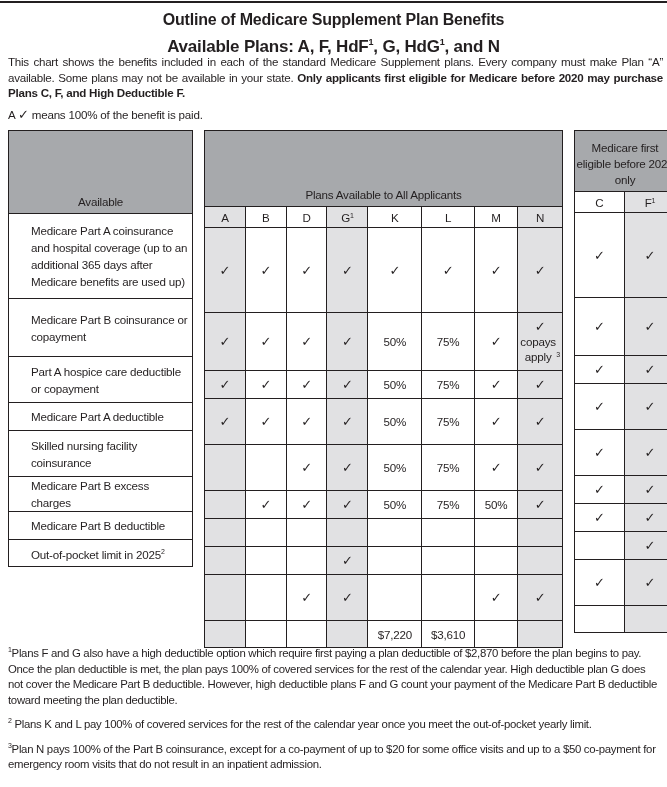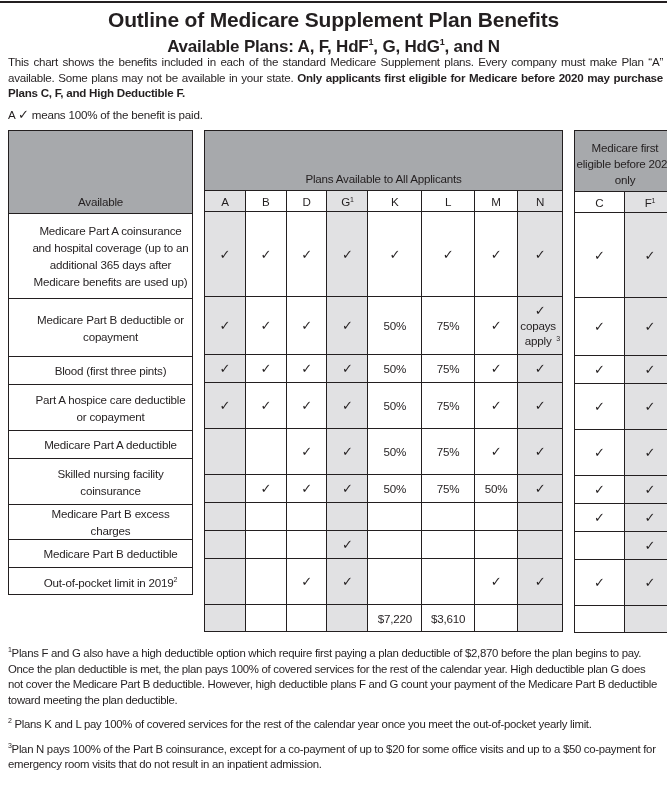--- a/index.html
+++ b/index.html
@@ -1,34 +1,34 @@
 <!DOCTYPE html>
 <html><head>
 <meta charset="utf-8">
 <style>
   * { box-sizing: border-box; margin: 0; padding: 0; }
   html, body { width: 667px; height: 787px; background: #ffffff; overflow: hidden; }
   body { font-family: "Liberation Sans", sans-serif; color: #231f20; position: relative; }
   .topline { position: absolute; left: 0; top: 1px; width: 667px; height: 2px; background: #231f20; }
-  .title { position: absolute; top: 8px; left: 0; width: 667px; text-align: center; font-weight: bold; font-size: 21px; letter-spacing: -0.2px; line-height: 24px; }
+  .title { position: absolute; top: 8px; left: 0; width: 667px; text-align: center; font-weight: bold; font-size: 16px; letter-spacing: -0.2px; line-height: 24px; }
   .subtitle { position: absolute; top: 31px; left: 0; width: 667px; text-align: center; font-weight: bold; font-size: 17px; line-height: 22px; letter-spacing: -0.2px; }
   .subtitle sup { font-size: 9px; vertical-align: 7px; }
   .intro { position: absolute; top: 54px; left: 8px; width: 655px; font-size: 11.6px; line-height: 15.5px; text-align: justify; letter-spacing: -0.25px; }
   .intro b { font-weight: bold; }
   .legend { position: absolute; top: 107px; left: 8px; font-size: 11.6px; letter-spacing: -0.2px; }
 
   table.tbl { position: absolute; border-collapse: collapse; font-size: 11.6px; letter-spacing: -0.2px; }
   table.tbl td, table.tbl th { border: 1.4px solid #231f20; }
   .hdr { background: #a7a9ac; font-weight: normal; vertical-align: bottom; text-align: center; padding-bottom: 3px; line-height: 16px; }
   .shade { background: #e1e1e3; }
   .ltr { text-align: center; font-weight: normal; height: 21px; font-size: 11.6px; }
   .ltr sup { font-size: 7px; vertical-align: 4px; }
   .cell { text-align: center; vertical-align: middle; font-size: 11.6px; line-height: 15px; }
   .chk { font-size: 13px; }
-  .ben { text-align: center; padding-left: 22px; padding-right: 2px; vertical-align: middle; line-height: 17px; }
+  .ben { text-align: left; padding-left: 22px; padding-right: 2px; vertical-align: middle; line-height: 17px; }
   .ben sup { font-size: 7px; vertical-align: 5px; }
   .cell sup { font-size: 7px; vertical-align: 4px; }
 
   #benefits-table { left: 8px; top: 130px; width: 185px; }
   #plans-table { left: 204px; top: 130px; width: 359px; }
   #pre2020-table { left: 574px; top: 130px; width: 102px; }
 
   .notes { position: absolute; left: 8px; top: 642px; width: 655px; font-size: 11.4px; line-height: 15.5px; letter-spacing: -0.3px; }
   .note { margin-bottom: 5px; }
   .note sup { font-size: 7px; vertical-align: 5px; }
@@ -49,60 +49,57 @@
   <thead>
     <tr>
         <th class="hdr" style="height:83px">Available</th>
       </tr>
   </thead>
   <tbody id="benefits-body">
       <tr>
         <td class="ben" style="height:85px"><span>Medicare Part A coinsurance and hospital coverage (up to an additional 365 days after Medicare benefits are used up)</span></td>
       </tr>
       <tr>
-        <td class="ben" style="height:58px"><span>Medicare Part B deductible or copayment</span></td>
-      </tr>
-      <tr>
-        <td class="ben" style="height:28px"><span>Blood (first three pints)</span></td>
+        <td class="ben" style="height:58px"><span>Medicare Part B coinsurance or copayment</span></td>
       </tr>
       <tr>
         <td class="ben" style="height:46px"><span>Part A hospice care deductible or copayment</span></td>
       </tr>
       <tr>
         <td class="ben" style="height:28px"><span>Medicare Part A deductible</span></td>
       </tr>
       <tr>
         <td class="ben" style="height:46px"><span>Skilled nursing facility coinsurance</span></td>
       </tr>
       <tr>
         <td class="ben" style="height:28px"><span>Medicare Part B excess charges</span></td>
       </tr>
       <tr>
         <td class="ben" style="height:28px"><span>Medicare Part B deductible</span></td>
       </tr>
       <tr>
-        <td class="ben" style="height:27px"><span>Out-of-pocket limit in 2019</span><sup>2</sup></td>
+        <td class="ben" style="height:27px"><span>Out-of-pocket limit in 2025</span><sup>2</sup></td>
       </tr>
     </tbody>
 </table>
 
 <table class="tbl" id="plans-table">
   <colgroup>
     <col style="width:41px">
       <col style="width:41px">
       <col style="width:41px">
       <col style="width:41px">
     <col style="width:54px">
       <col style="width:53px">
       <col style="width:43px">
       <col style="width:45px">
   </colgroup>
   <thead>
     <tr>
-        <th class="hdr" colspan="8" style="height:60px">Plans Available to All Applicants</th>
+        <th class="hdr" colspan="8" style="height:76px">Plans Available to All Applicants</th>
       </tr>
     <tr id="plans-letter-row">
         <th class="ltr shade"><span>A</span></th>
         <th class="ltr"><span>B</span></th>
         <th class="ltr"><span>D</span></th>
         <th class="ltr shade"><span>G</span><sup>1</sup></th>
         <th class="ltr"><span>K</span></th>
         <th class="ltr"><span>L</span></th>
         <th class="ltr"><span>M</span></th>
         <th class="ltr shade"><span>N</span></th>

